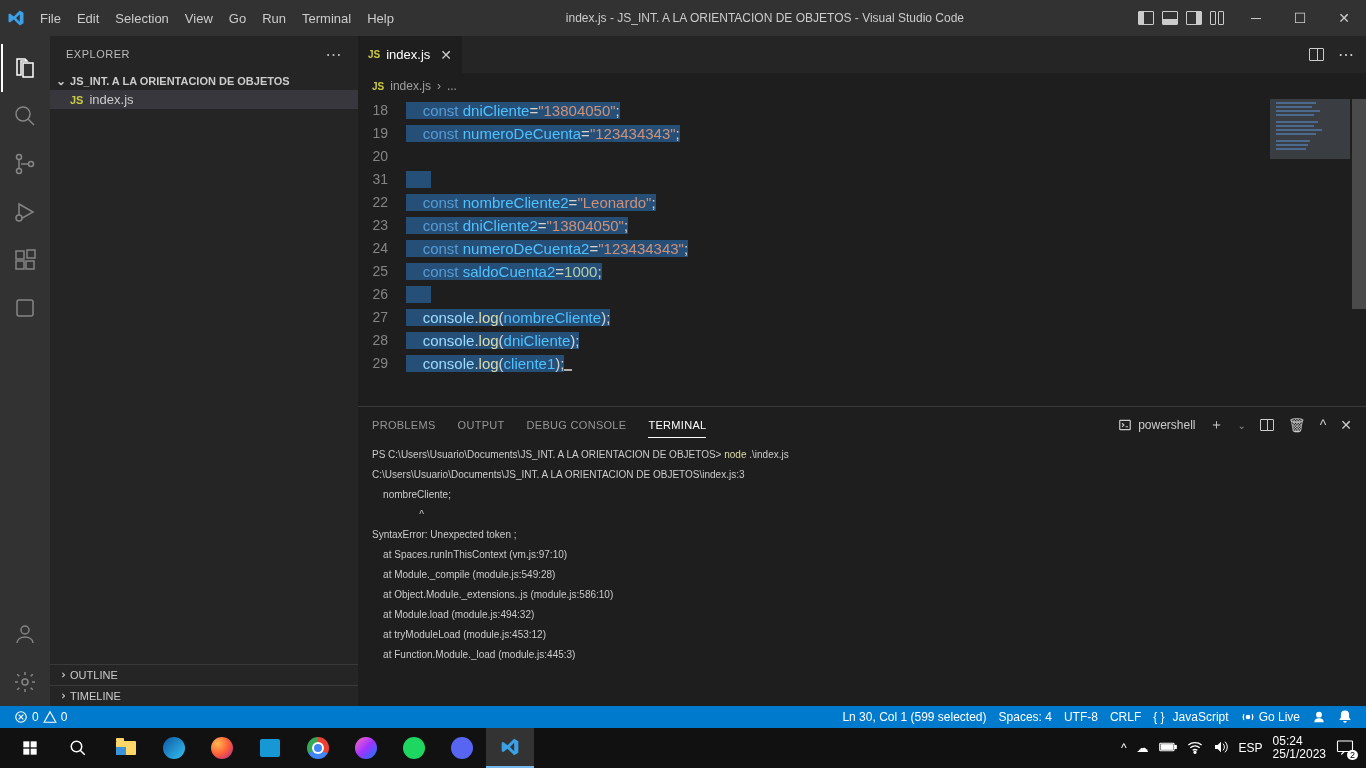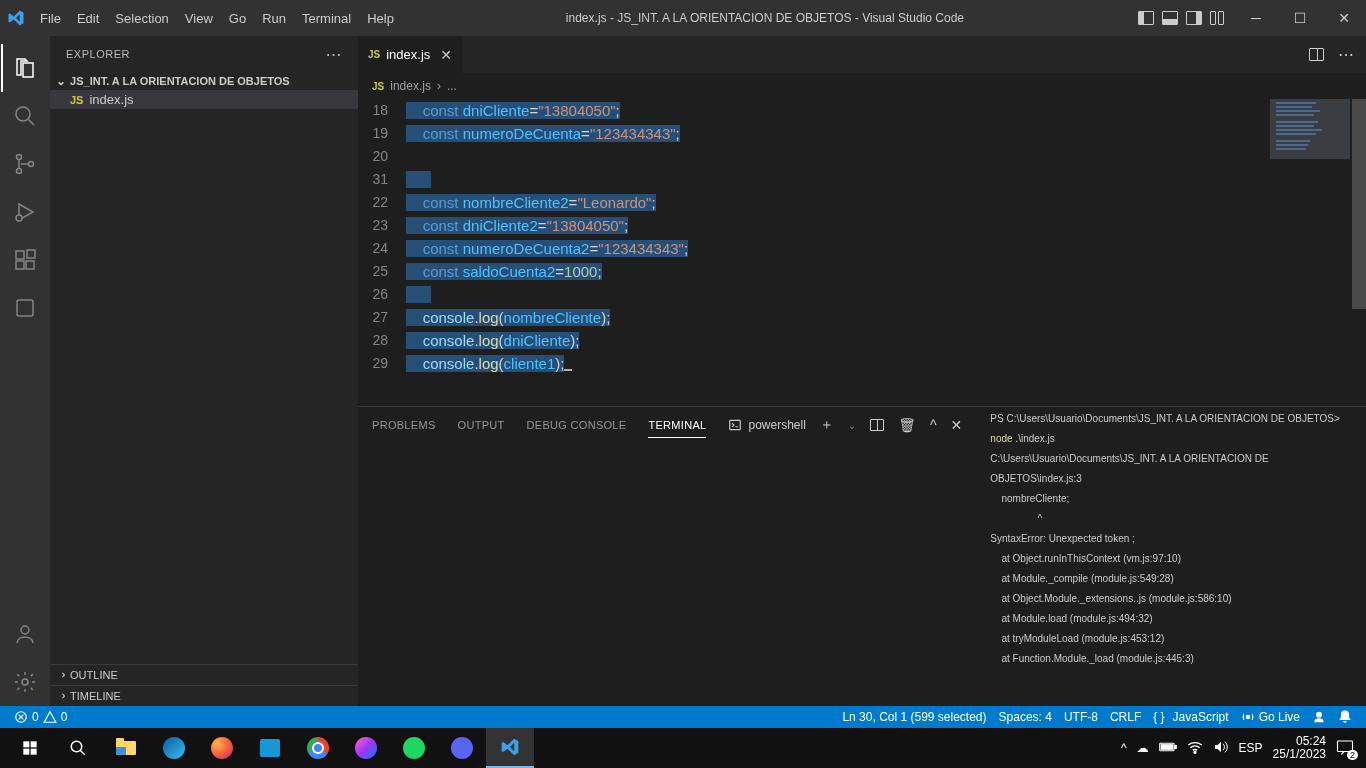--- a/index.html
+++ b/index.html
@@ -78,41 +78,41 @@
 
 .minimap { position: absolute; right: 16px; top:0; bottom:0; width:80px; background:#1e1e1e; }
 .minimap .hl { position:absolute; top:0; left:0; right:0; height:60px; background:#3a3d41; }
 .minimap .ln { position:absolute; left:6px; height:2px; background:#4b6a8e; }
 
 
 .vscroll { position:absolute; right:0; top:0; bottom:0; width:14px; background:#1e1e1e;}
 .vscroll .thumb { position:absolute; left:0; right:0; top:0; height:210px; background:#4a4a4a;}
 
 
-.panel { height: 300px; border-top: 1px solid #3a3a3a; display:flex; flex-direction:row; background:#1e1e1e; }
+.panel { height: 300px; border-top: 1px solid #3a3a3a; display:flex; flex-direction:column; background:#1e1e1e; }
 .panel-tabs { height: 36px; display:flex; align-items:center; padding:0 14px; font-size:11px; color:#969696; gap:22px;}
 .panel-tabs .ptab { padding: 6px 0; cursor:pointer; letter-spacing:0.3px;}
 .panel-tabs .ptab.active { color:#fff; border-bottom:1px solid #fff;}
 .panel-tabs .right { margin-left:auto; display:flex; align-items:center; gap:14px; color:#ccc; font-size:14px;}
 .panel-tabs .right .shell { display:flex; gap:6px; font-size:12px; }
 .panel-content { flex:1; overflow:hidden; font-family:'Consolas','Courier New',monospace; font-size:10px; line-height:20px; color:#ccc; padding:2px 14px;}
 .panel-content .cmd-node { color:#dcdcaa; }
 
 
 .status-bar { height: 22px; background:#007acc; color:#fff; display:flex; align-items:center; font-size:12px; padding:0 8px;}
 .status-bar .seg { display:flex; align-items:center; gap:4px; padding:0 6px; cursor:pointer;}
 .status-bar .right { margin-left:auto; display:flex;}
 .status-bar svg { fill:#fff; }
 
 
 .taskbar { height: 40px; background:#111; display:flex; align-items:center; padding:0 6px; color:#fff;}
 .taskbar .tb-item { width:48px; height:40px; display:flex; justify-content:center; align-items:center; font-size:18px; cursor:pointer;}
 .taskbar .tb-item.active { background:#333; border-bottom:2px solid #76b9ed; }
 .taskbar .tray { margin-left:auto; display:flex; align-items:center; gap:10px; font-size:12px; padding-right:6px;}
-.taskbar .clock { text-align:right; line-height:13px; font-size:12px;}
+.taskbar .clock { text-align:left; line-height:13px; font-size:12px;}
 .tb-circle { width:22px; height:22px; border-radius:50%; display:flex; justify-content:center; align-items:center;}
 </style>
 </head>
 <body>
 
 <div class="title-bar">
   <div class="vscode-logo">
     <svg width="18" height="18" viewBox="0 0 24 24">
         <path fill="#3ba0e6" d="M17 2l5 3v14l-5 3-8-8-5 4-2-1V7l2-1 5 4 8-8zm0 5l-5 5 5 5V7z"></path>
       </svg>
@@ -346,21 +346,21 @@
           <span>✕</span>
         </div>
       </div>
       <div class="panel-content">
 <div><span>PS C:\Users\Usuario\Documents\JS_INT. A LA ORIENTACION DE OBJETOS&gt; </span><span class="cmd-node">node</span><span> .\index.js</span></div>
 <div>C:\Users\Usuario\Documents\JS_INT. A LA ORIENTACION DE OBJETOS\index.js:3</div>
 <div style="white-space:pre">    nombreCliente;</div>
 <div style="white-space:pre">                 ^</div>
 <div></div>
 <div>SyntaxError: Unexpected token ;</div>
-<div style="white-space:pre">    at Object.runInThisContext (vm.js:97:10)</div>
+<div style="white-space:pre">    at Spaces.runInThisContext (vm.js:97:10)</div>
 <div style="white-space:pre">    at Module._compile (module.js:549:28)</div>
 <div style="white-space:pre">    at Object.Module._extensions..js (module.js:586:10)</div>
 <div style="white-space:pre">    at Module.load (module.js:494:32)</div>
 <div style="white-space:pre">    at tryModuleLoad (module.js:453:12)</div>
 <div style="white-space:pre">    at Function.Module._load (module.js:445:3)</div>
       </div>
     </div>
 
   </div>
 </div>

